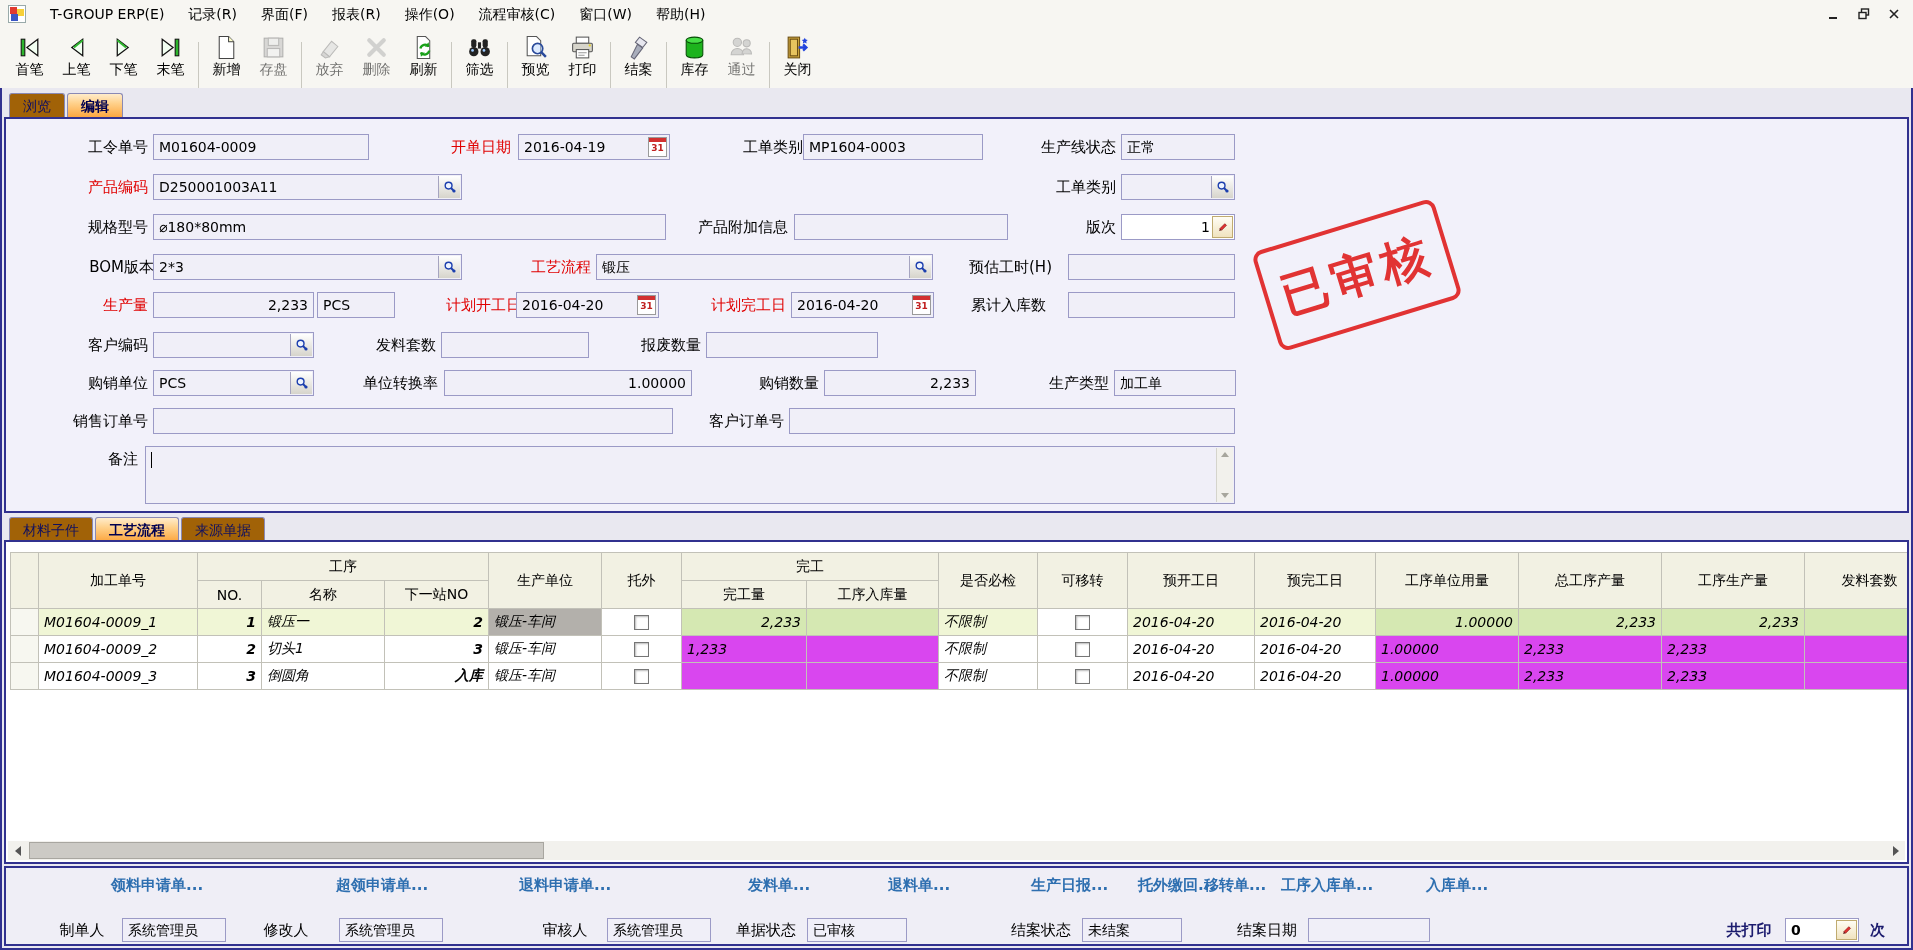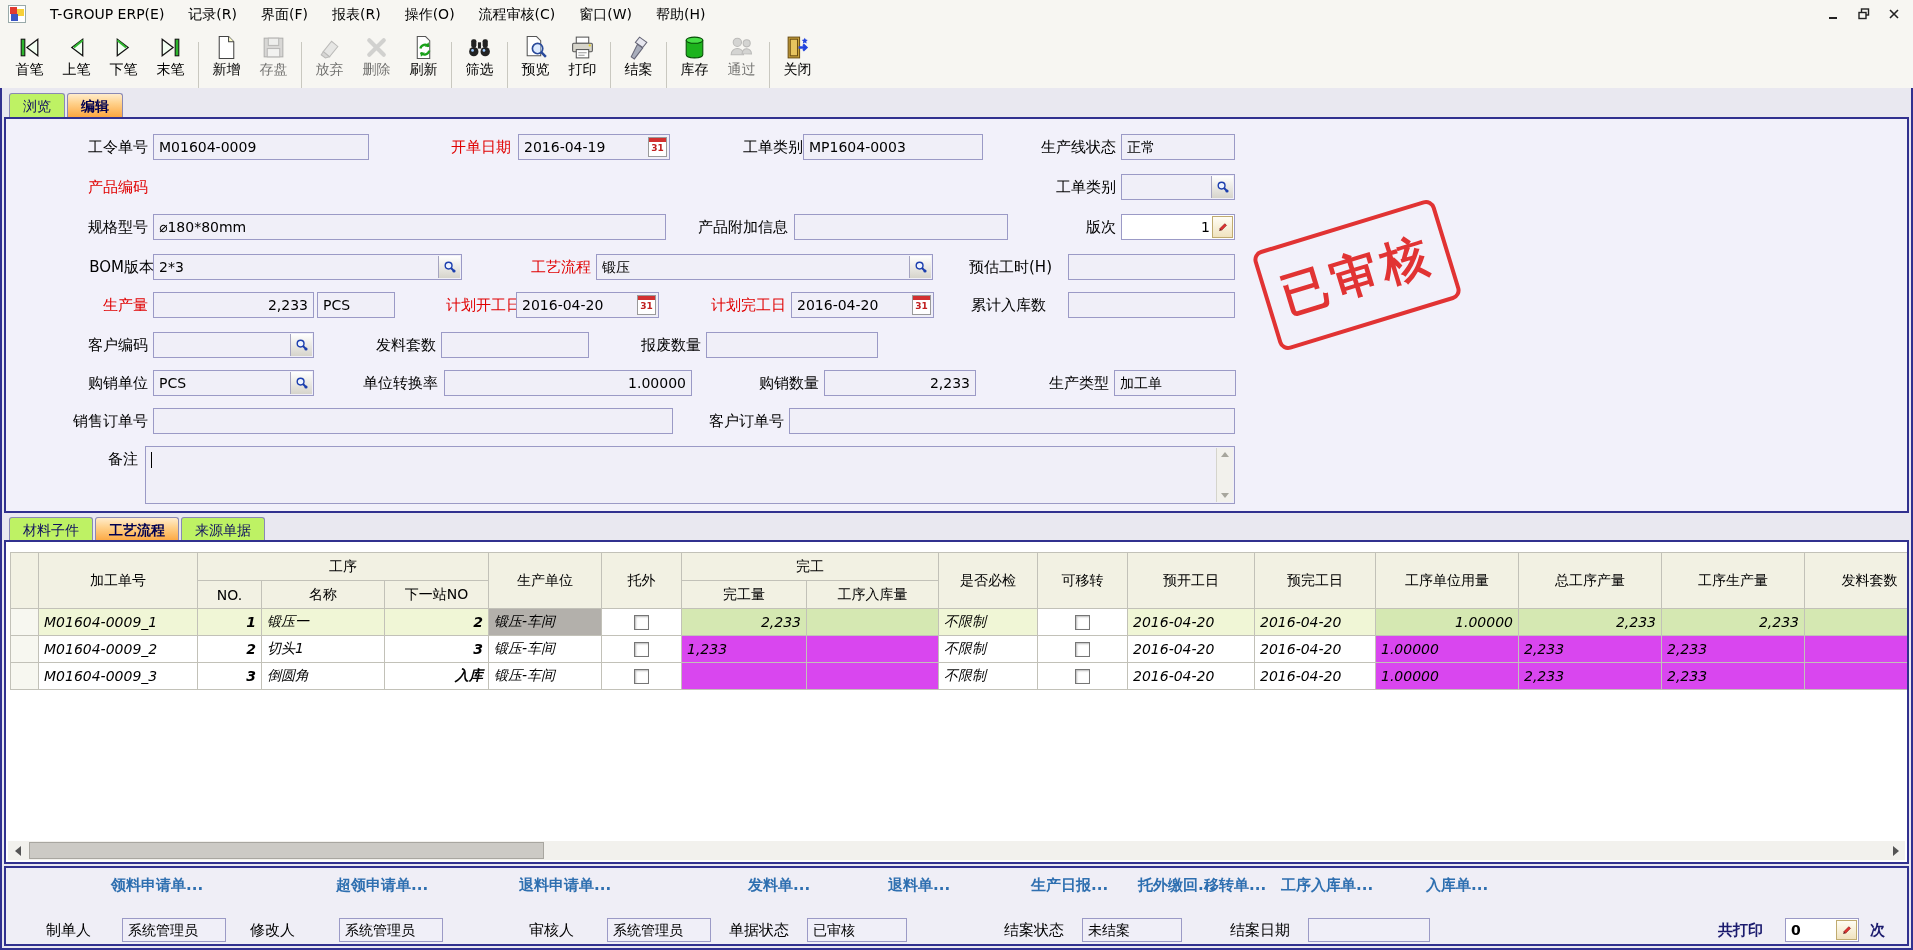--- a/index.html
+++ b/index.html
@@ -24,21 +24,21 @@
   .tbtn svg{width:27px;height:27px;}
   .tbtn .tl{font-size:14px;line-height:17px;margin-top:0;white-space:nowrap;}
   .tbtn.disabled{filter:grayscale(1);opacity:.55;}
   .tsep{width:1px;background:#c9c8c0;height:48px;margin:4px 4px 0 4px;flex:none;}
   
   .content{position:absolute;top:88px;left:0;right:0;bottom:0;background:#e9e8f0;
            border-left:2px solid #31318f;border-right:2px solid #31318f;border-bottom:2px solid #31318f;box-sizing:border-box;}
   
   .vtabs{position:absolute;top:5px;left:7px;display:flex;}
   .tab{height:24px;line-height:24px;padding:0 13px;border:1px solid #8a89b4;border-bottom:none;
-       background:#bef264;color:#101060;margin-right:2px;border-radius:3px 3px 0 0;font-size:14px;white-space:nowrap;}
+       background:#a16207;color:#101060;margin-right:2px;border-radius:3px 3px 0 0;font-size:14px;white-space:nowrap;}
   .tab.active{background:linear-gradient(#ffeccб,#ffd089 40%,#fca43c);background:linear-gradient(#ffeccb,#ffd089 40%,#fca43c);
        font-weight:bold;color:#000050;}
   
   .form-panel{position:absolute;top:29px;left:2px;right:2px;height:396px;border:2px solid #31318f;
               background:#f2f1fa;box-sizing:border-box;}
   .lbl{position:absolute;height:26px;line-height:26px;text-align:right;font-size:15px;white-space:nowrap;}
   .lbl.red{color:#e00000;}
   .fld{position:absolute;height:26px;line-height:24px;border:1px solid #9b9ac6;background:#f0eff8;
        padding:0 5px;box-sizing:border-box;font-size:14px;white-space:nowrap;overflow:hidden;}
   .fld.white{background:#fff;}
@@ -90,21 +90,21 @@
       box-shadow:inset 1px 1px 2px rgba(0,0,0,.28);vertical-align:middle;}
   .hscroll{position:absolute;left:2px;right:2px;bottom:2px;height:19px;background:#f2f1ed;}
   .harrow{position:absolute;top:0;width:19px;height:19px;display:flex;align-items:center;justify-content:center;}
   .tri-left{width:0;height:0;border-top:5px solid transparent;border-bottom:5px solid transparent;border-right:6px solid #555;}
   .tri-right{width:0;height:0;border-top:5px solid transparent;border-bottom:5px solid transparent;border-left:6px solid #555;}
   .hthumb{position:absolute;left:21px;top:1px;width:515px;height:17px;background:#cccac5;border:1px solid #a8a6a0;box-sizing:border-box;}
   
   .footer-panel{position:absolute;top:778px;left:2px;right:2px;height:80px;border:2px solid #31318f;
                 background:#efeef6;box-sizing:border-box;}
   .link{position:absolute;top:8px;font-size:15px;font-weight:bold;color:#2e6fb0;white-space:nowrap;}
-  .flbl{position:absolute;top:50px;height:24px;line-height:24px;font-size:15px;text-align:left;white-space:nowrap;}
+  .flbl{position:absolute;top:50px;height:24px;line-height:24px;font-size:15px;text-align:center;white-space:nowrap;}
   .ffld{position:absolute;top:50px;height:24px;line-height:22px;border:1px solid #9b9ac6;background:#f0eff8;
         padding:0 5px;box-sizing:border-box;font-size:14px;white-space:nowrap;overflow:hidden;}
   .ffld.white{background:#fff;font-weight:bold;}
   .navy{color:#1b1b6e;}
 </style>
 </head>
 <body>
 
 <div class="menubar">
   <span class="appicon">
@@ -293,20 +293,27 @@
     <span class="fld hascal" style="left:512px;top:15px;width:152px"><span>2016-04-19</span><span class="calbtn">
           <i></i>
           <b>31</b>
         </span></span>
     <span class="lbl" style="left:692px;top:15px;width:105px">工单类别</span>
     <span class="fld" style="left:797px;top:15px;width:180px">MP1604-0003</span>
     <span class="lbl" style="left:1010px;top:15px;width:100px">生产线状态</span>
     <span class="fld" style="left:1115px;top:15px;width:114px">正常</span>
 
     <span class="lbl red" style="left:2px;top:55px;width:140px">产品编码</span>
+    <span class="fld haslookup" style="left:147px;top:55px;width:309px"><span>D250001003A11</span><span class="lookup">
+          <svg viewBox="0 0 14 14">
+            <circle cx="5.6" cy="5.6" r="3.4" fill="#eef4ff" stroke="#1c3fae" stroke-width="1.4"></circle>
+            <path d="M8 8l3.4 3.4" stroke="#1c3fae" stroke-width="2"></path>
+            <circle cx="11" cy="11" r="1.6" fill="#1c3fae"></circle>
+          </svg>
+        </span></span>
     <span class="lbl" style="left:1030px;top:55px;width:80px">工单类别</span>
     <span class="fld haslookup" style="left:1115px;top:55px;width:114px"><span></span><span class="lookup">
           <svg viewBox="0 0 14 14">
             <circle cx="5.6" cy="5.6" r="3.4" fill="#eef4ff" stroke="#1c3fae" stroke-width="1.4"></circle>
             <path d="M8 8l3.4 3.4" stroke="#1c3fae" stroke-width="2"></path>
             <circle cx="11" cy="11" r="1.6" fill="#1c3fae"></circle>
           </svg>
         </span></span>
 
     <span class="lbl" style="left:2px;top:95px;width:140px">规格型号</span>

